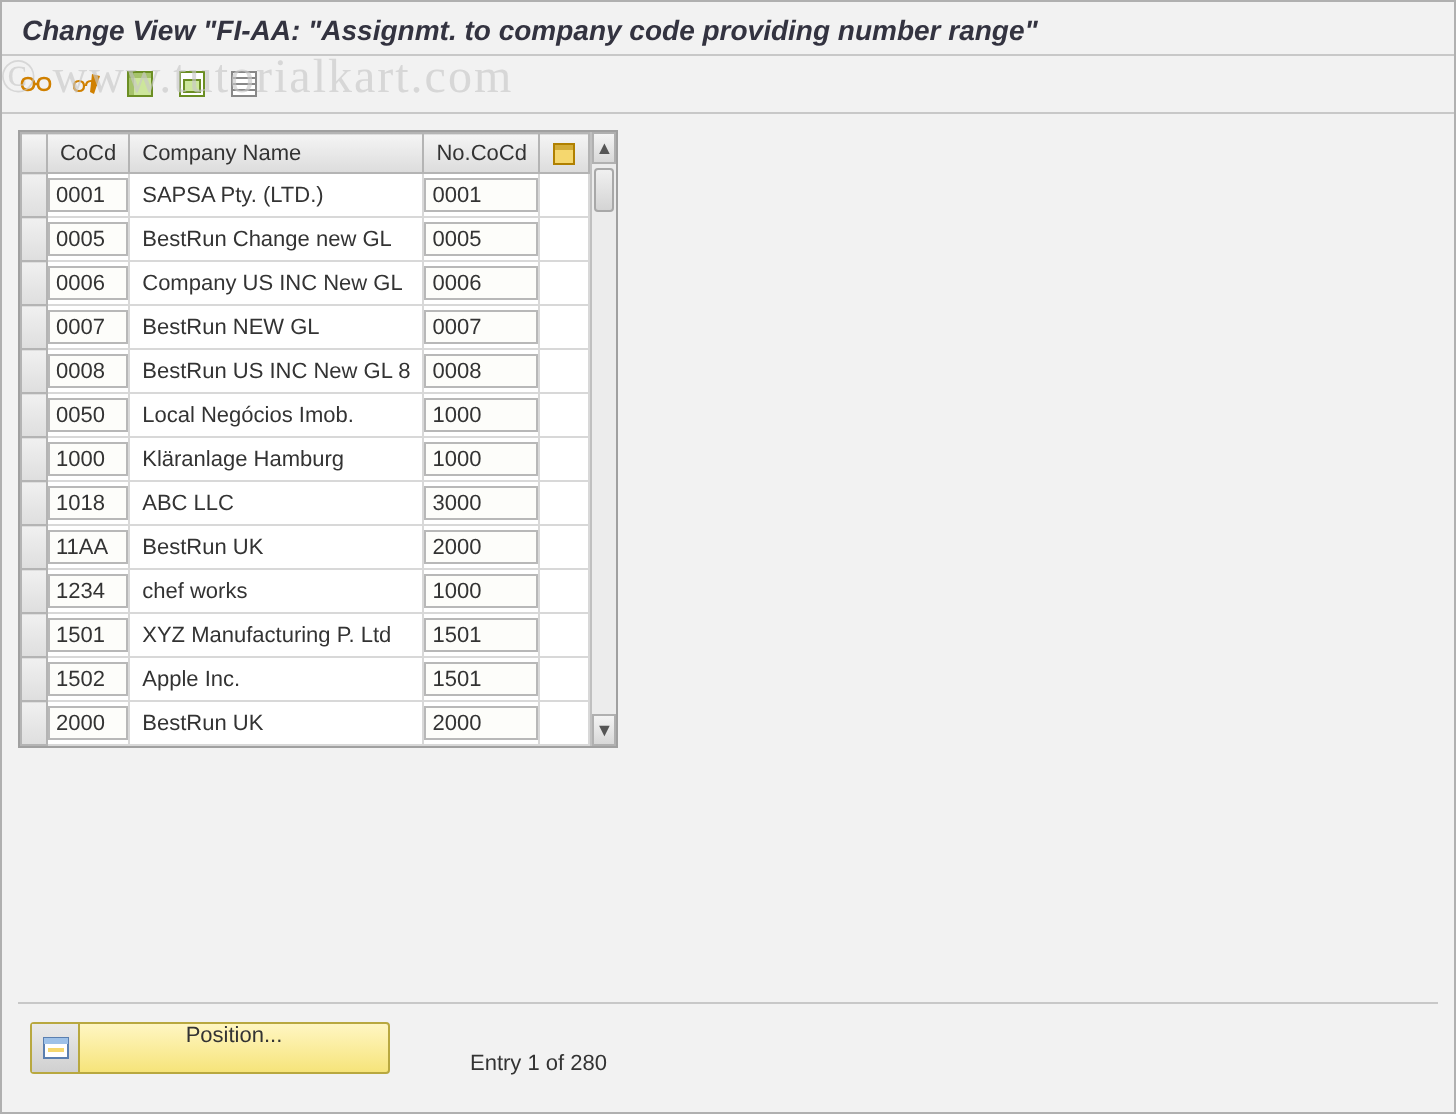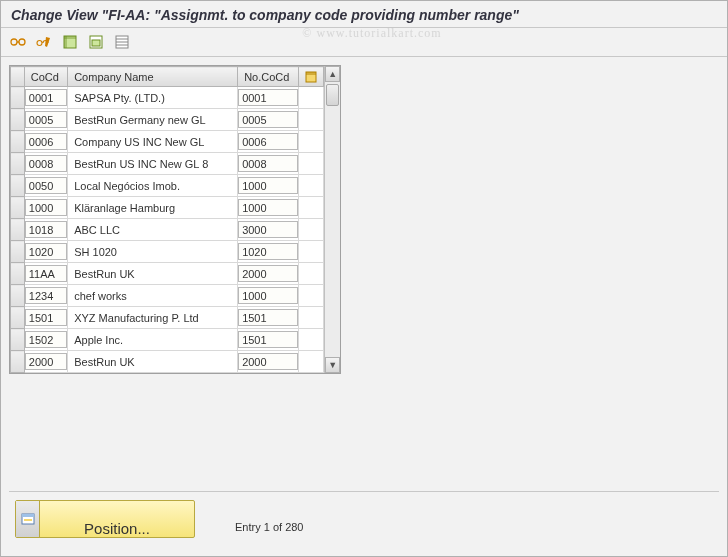--- a/index.html
+++ b/index.html
@@ -46,21 +46,21 @@
     flex: 1;
     padding: 8px;
     display: flex;
     flex-direction: column;
     overflow: hidden;
   }
   .grid-wrap {
     display: flex;
     border: 1px solid #a0a0a0;
     background: #fff;
-    width: 332px;
+    width: 300px;
   }
   .grid {
     border-collapse: collapse;
     font-size: 11px;
     table-layout: fixed;
   }
   .grid th {
     background: linear-gradient(#f4f4f4, #dcdcdc);
     border: 1px solid #b4b4b4;
     padding: 3px 6px;
@@ -125,48 +125,47 @@
   }
   .footer {
     margin-top: auto;
     padding: 8px 6px 10px 6px;
     display: flex;
     align-items: center;
     gap: 40px;
     border-top: 1px solid #c8c8c8;
   }
   .pos-btn {
-    display: flex; align-items: flex-end;
-    height: 38px;
+    display: flex; align-items: flex-start;
+    height: 26px;
     background: linear-gradient(#fff6c2,#f6e47a);
     border: 1px solid #b8a840;
     border-radius: 2px;
-    font-size: 15px;
+    font-size: 11px;
     color: #333;
     cursor: pointer;
     width: 180px;
   }
   .pos-btn .ic {
     width: 24px; height: 100%;
     display:flex; align-items:center; justify-content:center;
     background: linear-gradient(#eaeaea,#d0d0d0);
     border-right: 1px solid #b8a840;
   }
   .pos-btn .lbl { flex:1; text-align:center; padding: 0 6px; }
   .entry-txt { color: #333; margin-top: 16px; }
   .watermark {
     position: absolute;
     top: 26px; left: 0; right: 0;
-    text-align: center;
-    font-size: 12px;
+    text-align: left;
+    font-size: 24px;
     color: rgba(200,200,200,0.65);
     font-family: Georgia, serif;
     pointer-events: none;
     letter-spacing: 1px;
-    padding-left: 16px;
   }
   .cfg-icon {
     display:flex; align-items:center; justify-content:center;
     height:100%;
   }
 </style>
 </head>
 <body>
 
 <div class="window">
@@ -244,36 +243,45 @@
               <td>
                 <div class="cell-ro">SAPSA Pty. (LTD.)</div>
               </td>
               <td class="cell-inp"><input class="inp" value="0001" style=""></td>
               <td></td>
             </tr>
             <tr>
               <td class="sel"></td>
               <td class="cell-inp"><input class="inp" readonly="" value="0005" style=""></td>
               <td>
-                <div class="cell-ro">BestRun Germany new GL</div>
+                <div class="cell-ro">BestRun Change new GL</div>
               </td>
               <td class="cell-inp"><input class="inp" value="0005" style=""></td>
               <td></td>
             </tr>
             <tr>
               <td class="sel"></td>
               <td class="cell-inp"><input class="inp" readonly="" value="0006" style=""></td>
               <td>
                 <div class="cell-ro">Company US INC New GL</div>
               </td>
               <td class="cell-inp"><input class="inp" value="0006" style=""></td>
               <td></td>
             </tr>
             <tr>
               <td class="sel"></td>
+              <td class="cell-inp"><input class="inp" readonly="" value="0007" style=""></td>
+              <td>
+                <div class="cell-ro">BestRun NEW GL</div>
+              </td>
+              <td class="cell-inp"><input class="inp" value="0007" style=""></td>
+              <td></td>
+            </tr>
+            <tr>
+              <td class="sel"></td>
               <td class="cell-inp"><input class="inp" readonly="" value="0008" style=""></td>
               <td>
                 <div class="cell-ro">BestRun US INC New GL 8</div>
               </td>
               <td class="cell-inp"><input class="inp" value="0008" style=""></td>
               <td></td>
             </tr>
             <tr>
               <td class="sel"></td>
               <td class="cell-inp"><input class="inp" readonly="" value="0050" style=""></td>
@@ -292,29 +300,20 @@
               <td class="cell-inp"><input class="inp" value="1000" style=""></td>
               <td></td>
             </tr>
             <tr>
               <td class="sel"></td>
               <td class="cell-inp"><input class="inp" readonly="" value="1018" style=""></td>
               <td>
                 <div class="cell-ro">ABC LLC</div>
               </td>
               <td class="cell-inp"><input class="inp" value="3000" style=""></td>
-              <td></td>
-            </tr>
-            <tr>
-              <td class="sel"></td>
-              <td class="cell-inp"><input class="inp" readonly="" value="1020" style=""></td>
-              <td>
-                <div class="cell-ro">SH 1020</div>
-              </td>
-              <td class="cell-inp"><input class="inp" value="1020" style=""></td>
               <td></td>
             </tr>
             <tr>
               <td class="sel"></td>
               <td class="cell-inp"><input class="inp" readonly="" value="11AA" style=""></td>
               <td>
                 <div class="cell-ro">BestRun UK</div>
               </td>
               <td class="cell-inp"><input class="inp" value="2000" style=""></td>
               <td></td>

